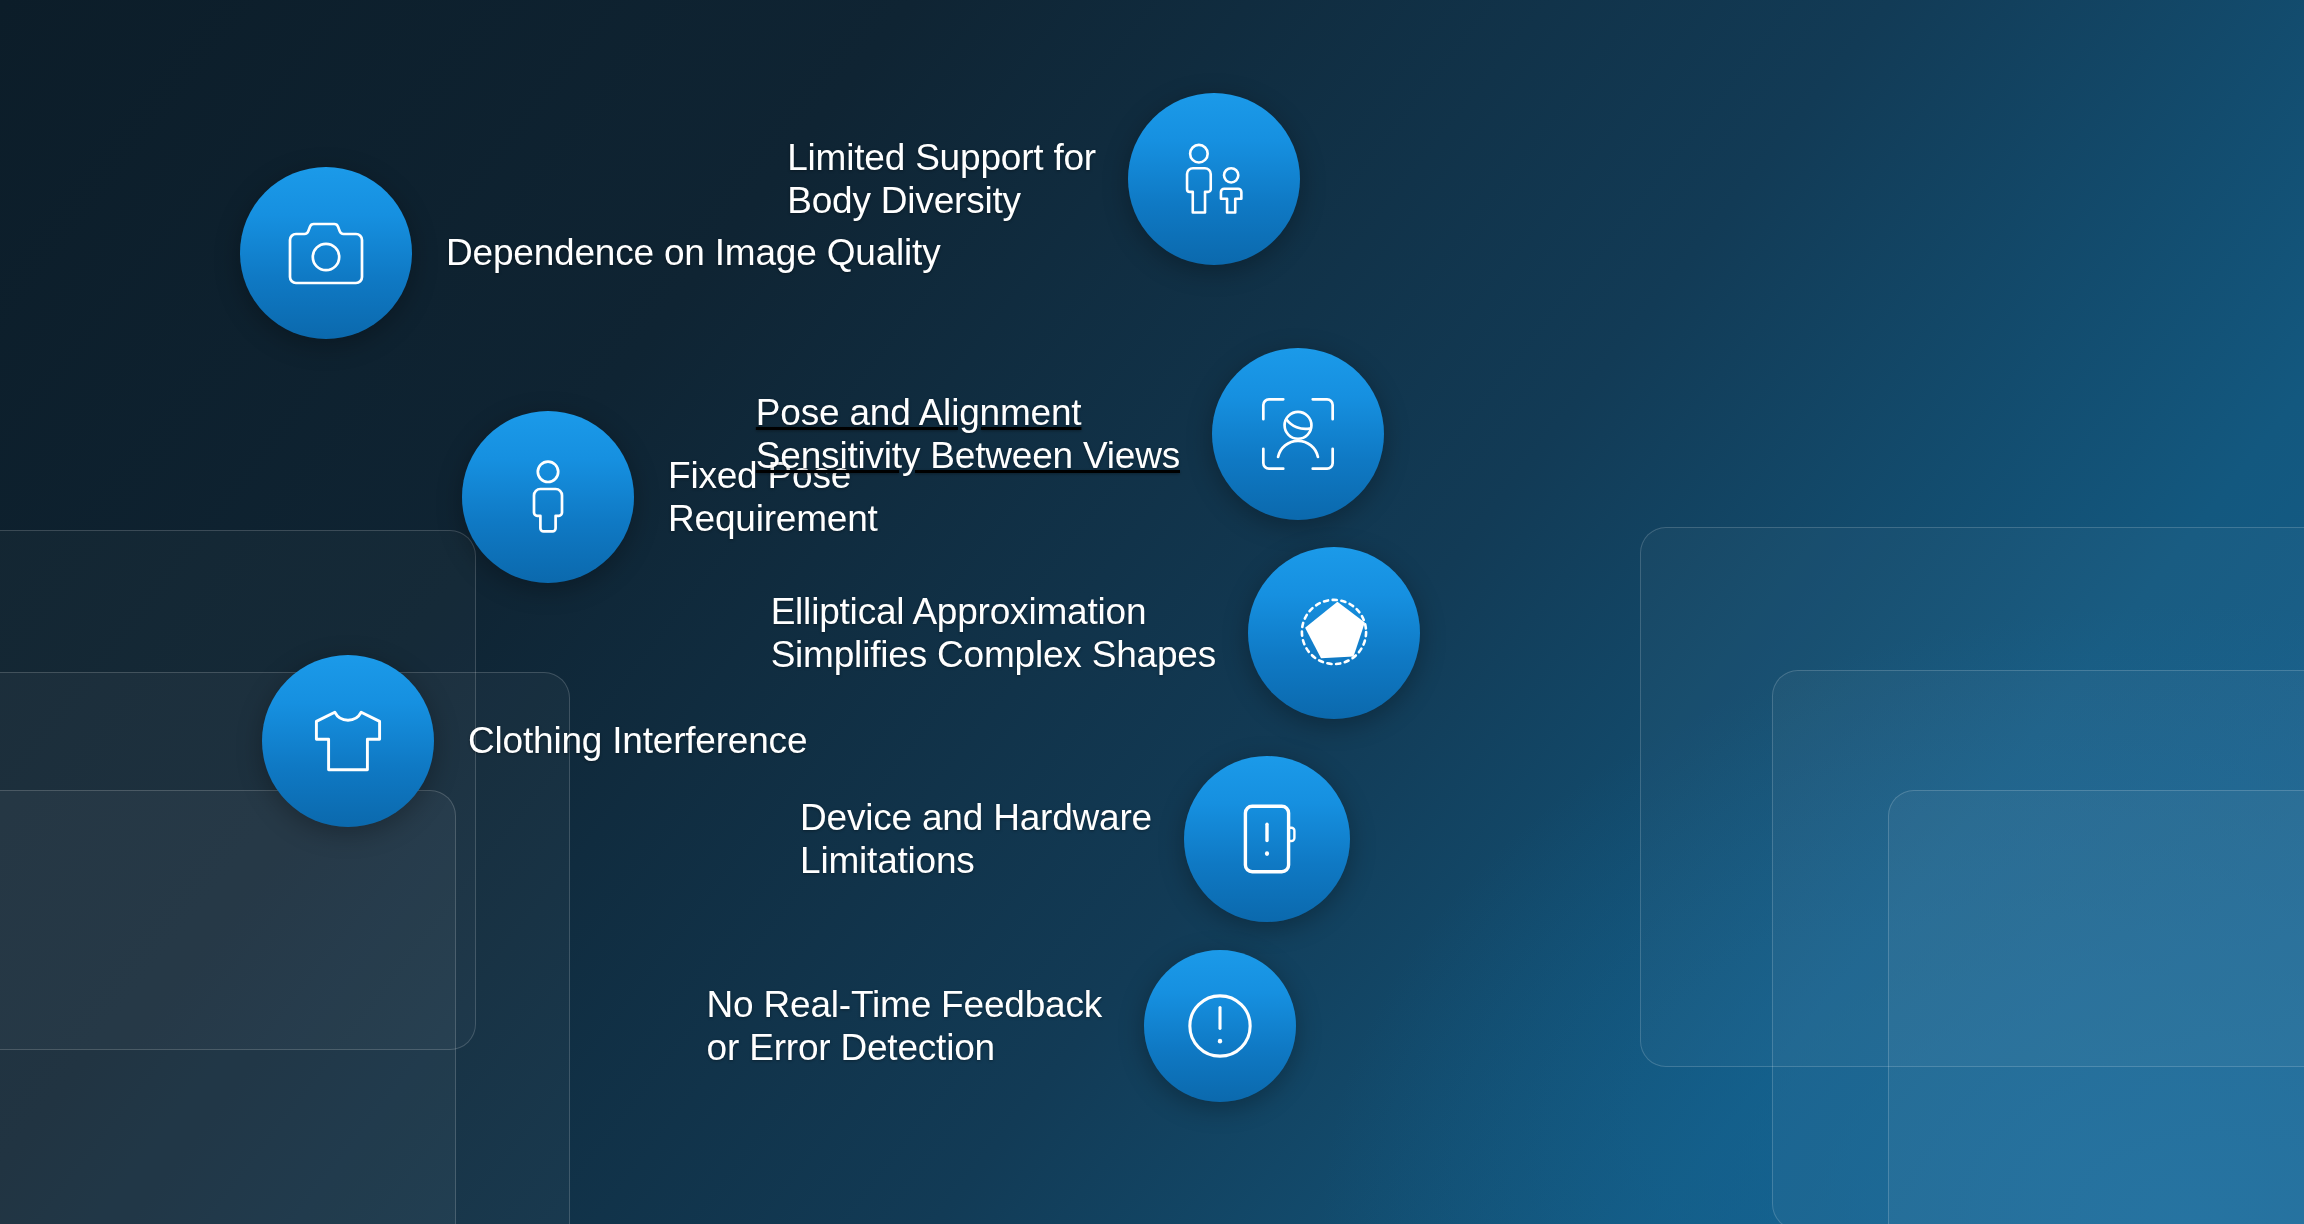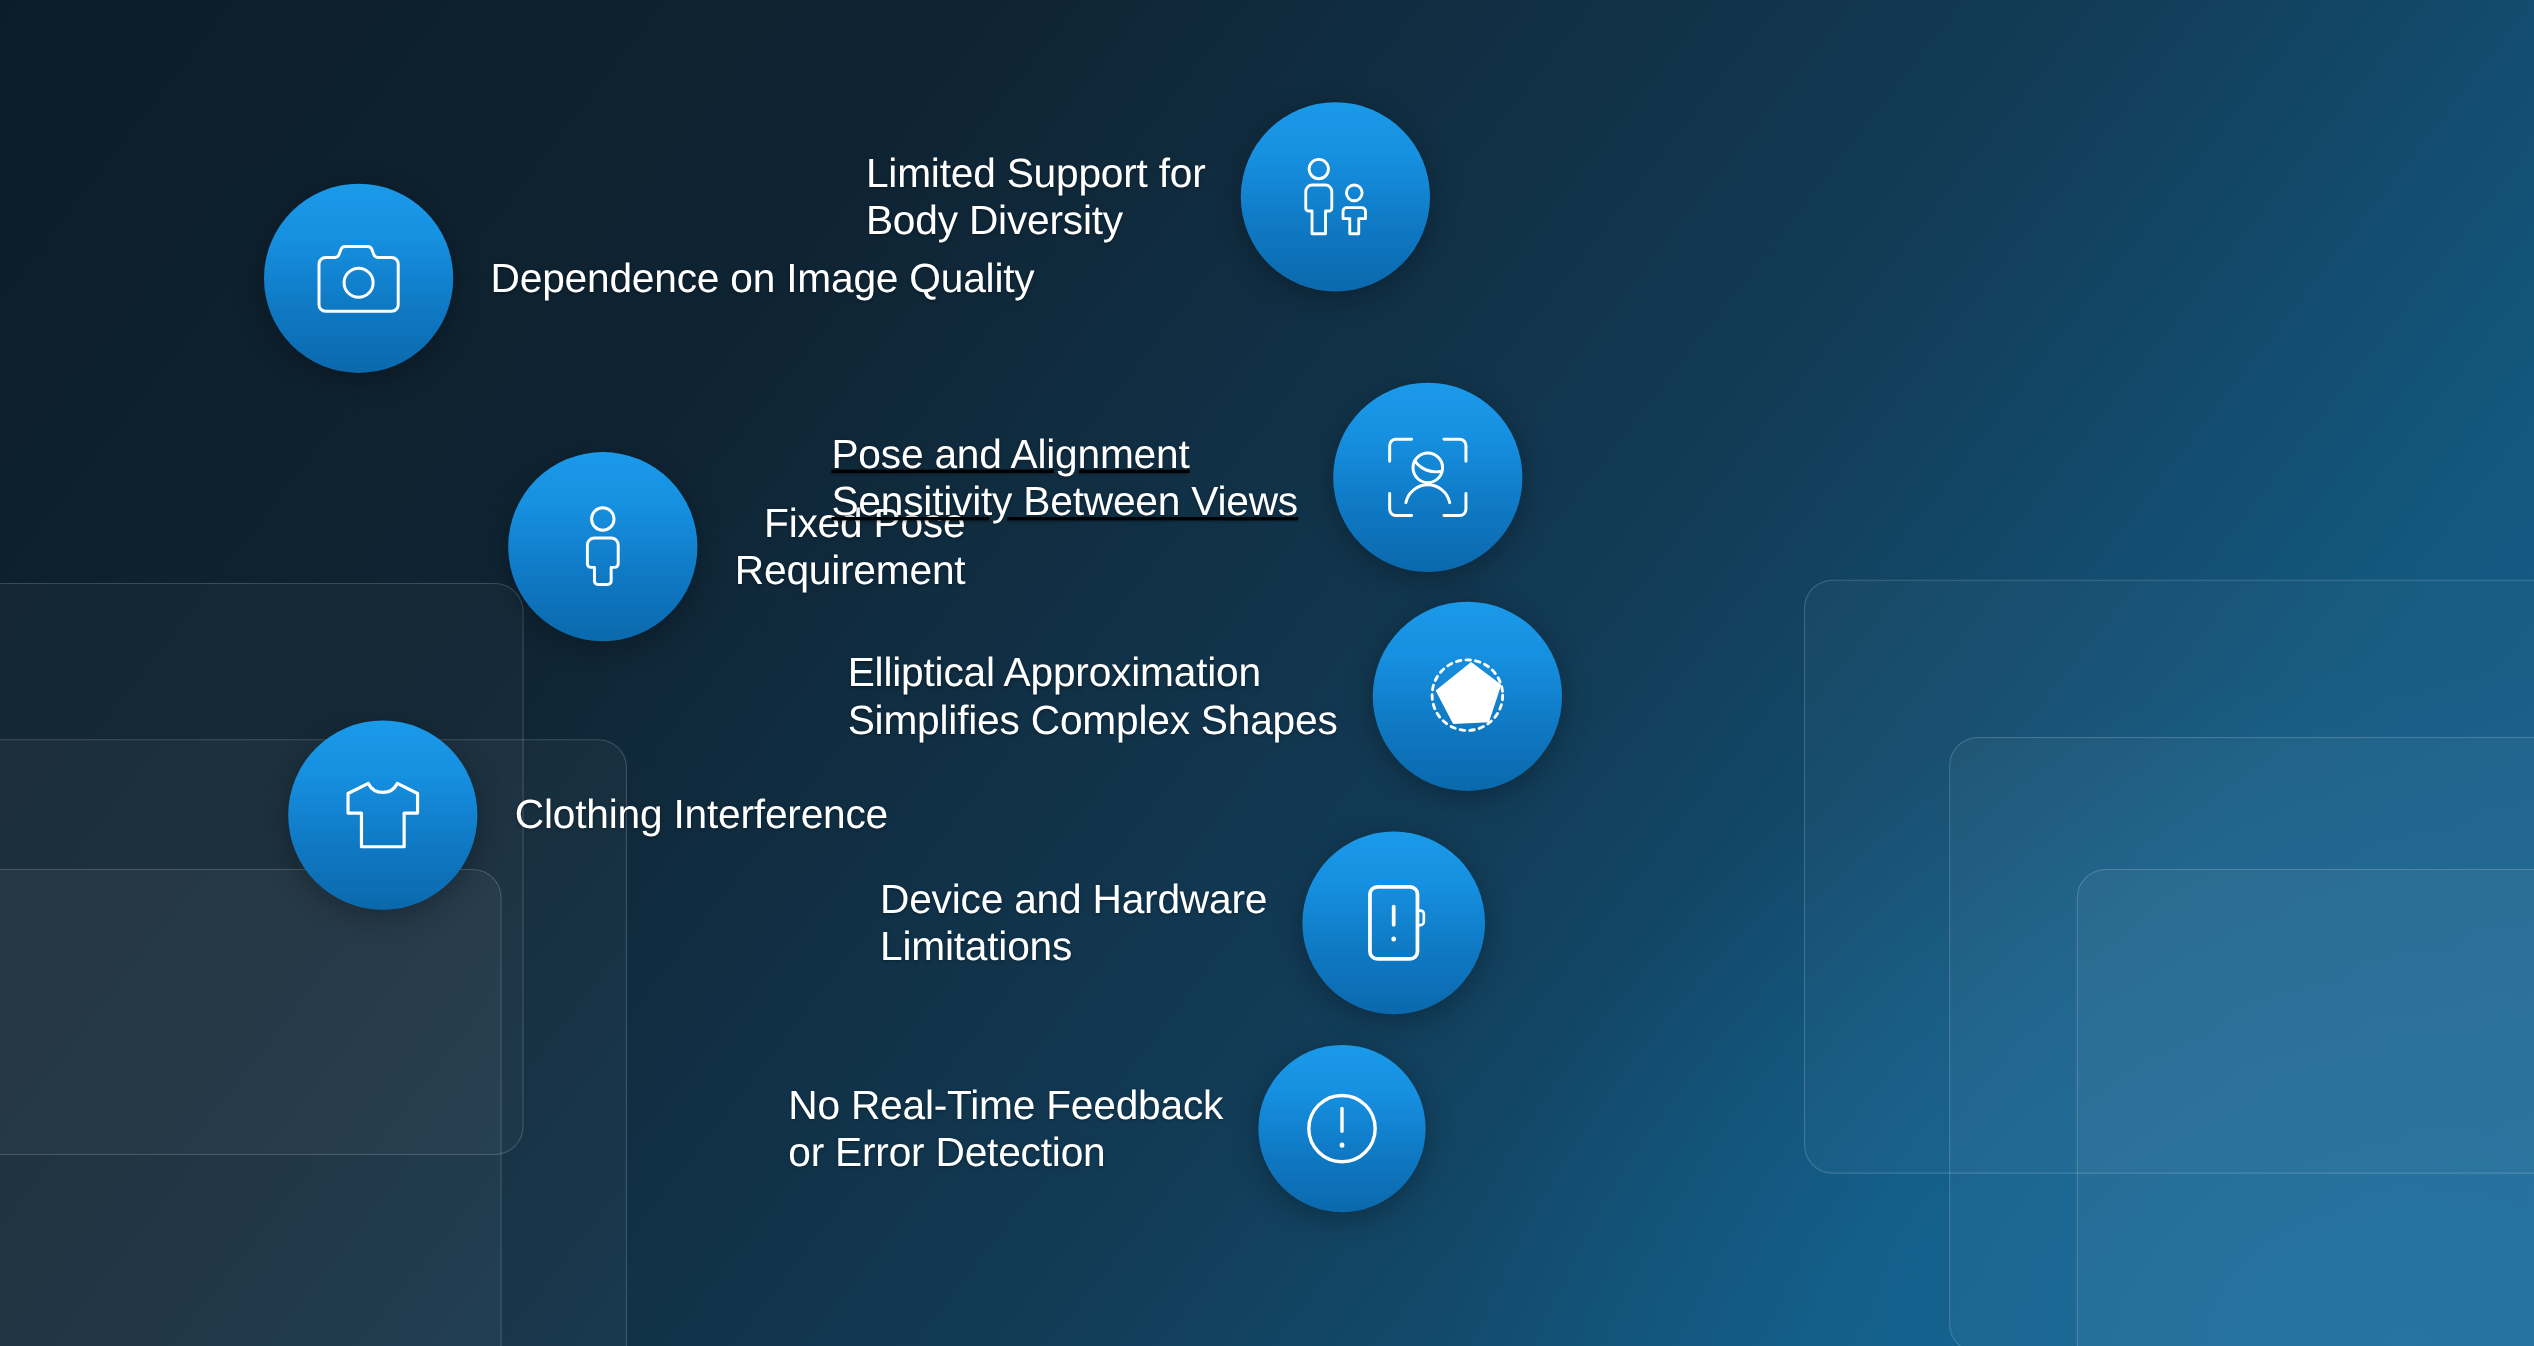--- a/index.html
+++ b/index.html
@@ -32,21 +32,21 @@
 
   .label{
     color:#ffffff;
     font-size:37px;
     line-height:1.17;
     font-weight:400;
     letter-spacing:-0.2px;
     white-space:pre-line;
     text-shadow:0 1px 3px rgba(0,0,0,0.35);
   }
-  .row.left .label{margin-left:34px;text-align:right;}
+  .row.left .label{margin-left:34px;text-align:left;}
   .row.right .label{margin-right:32px;text-align:left;}
 
   .bubble{
     position:relative;
     border-radius:50%;
     background:linear-gradient(180deg,#1b9ae9 0%,#1690e0 28%,#0f79c4 65%,#0b69ad 100%);
     box-shadow:0 6px 26px rgba(0,0,0,0.28);
     flex:0 0 auto;
     display:flex;align-items:center;justify-content:center;
   }
@@ -143,21 +143,21 @@
         <rect x="13.2" y="7.6" width="21.6" height="32.8" rx="3.4"></rect>
         <path d="M34.8 18.4h1.4a1.5 1.5 0 0 1 1.5 1.5v3.6a1.5 1.5 0 0 1-1.5 1.5h-1.4" stroke-width="2.4"></path>
         <path d="M24 16.6v8.2"></path>
         <path d="M24 31.2v0.2" stroke-width="4.2"></path>
       </svg>
     </div>
     <div class="label">Device and Hardware
 Limitations</div>
   </div>
 
-  <div class="row right" style="right:1008px;top:950px;">
+  <div class="row right" style="right:1008px;top:950px;gap:10px;">
     <div class="bubble" style="width:152px;height:152px;">
       <svg width="94" height="94" viewBox="0 0 48 48" fill="none" stroke="#ffffff" stroke-width="3.1" stroke-linecap="round" stroke-linejoin="round">
         <circle cx="24" cy="24" r="15.4"></circle>
         <path d="M24 14.6v10.6"></path>
         <path d="M24 31.6v0.2" stroke-width="4.4"></path>
       </svg>
     </div>
     <div class="label">No Real-Time Feedback
 or Error Detection</div>
   </div>

